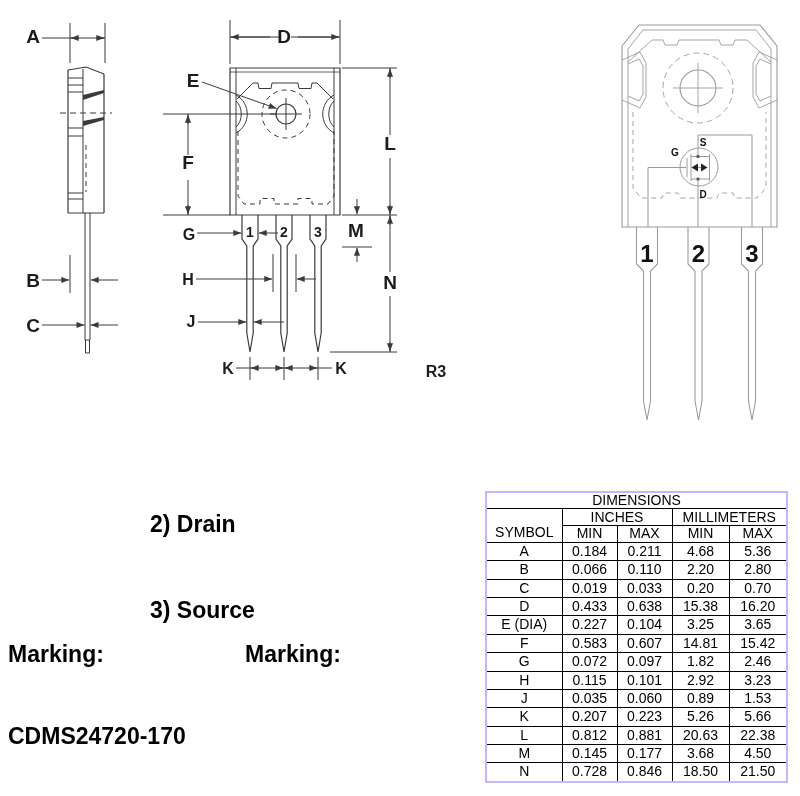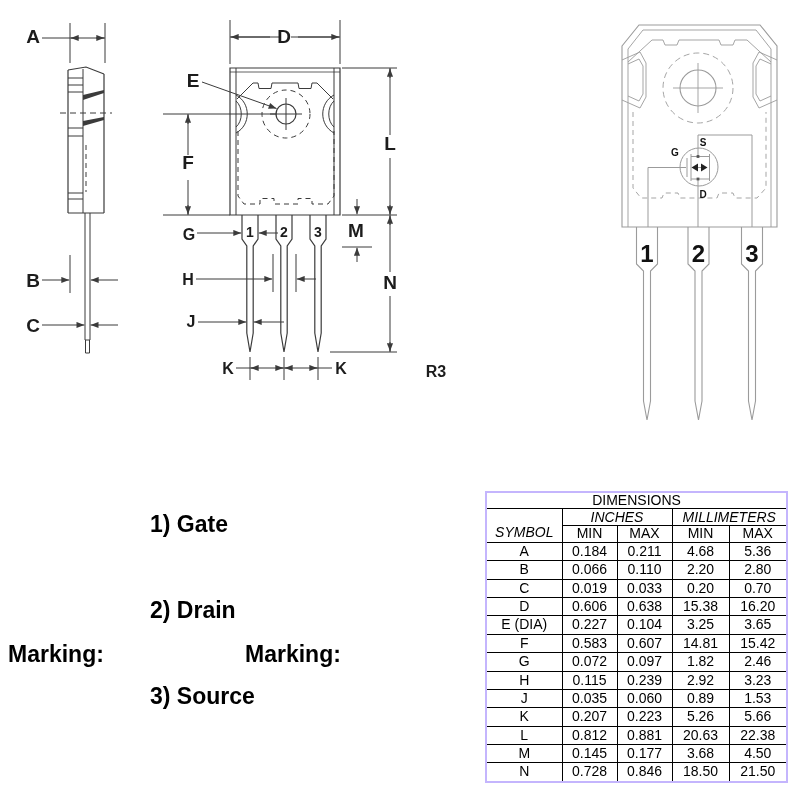--- a/index.html
+++ b/index.html
@@ -21,21 +21,21 @@
 
   .dim-table{
     position:absolute;left:457px;top:491px;width:301px;
     border-collapse:collapse;table-layout:fixed;border:2px solid #c4b5fd;margin-left:28px;
   }
   .dim-table td{
     border:1px solid #000;text-align:center;vertical-align:middle;
     font-size:14px;padding:0;line-height:1.1;
   }
   .t-title td{height:15px;}
-  .t-group td{height:16px;font-style:italic;}
+  .t-group td{height:16px;}
   .t-mm td{height:15px;}
   .dim-table td.symbol-head{vertical-align:bottom;padding-bottom:1px;}
   .dim-table tr.dim-row td{height:17.4px;}
 </style>
 </head>
 <body>
 
 <svg width="800" height="445" viewBox="0 0 800 445" style="position:absolute;left:0;top:0;">
   <defs>
     <marker id="arr" viewBox="0 0 10 8" refX="9.5" refY="4" markerWidth="9" markerHeight="7" orient="auto">
@@ -239,27 +239,27 @@
       <path d="M688,227 V264 L695,271 V401 L698.5,420 L702,401 V271 L709,264 V227"></path>
       <path d="M741.5,227 V264 L748.5,271 V401 L752,420 L755.5,401 V271 L762.5,264 V227"></path>
       <text class="pinnum-big" x="647" y="262" text-anchor="middle" stroke="none">1</text>
       <text class="pinnum-big" x="698.5" y="262" text-anchor="middle" stroke="none">2</text>
       <text class="pinnum-big" x="752" y="262" text-anchor="middle" stroke="none">3</text>
     </g>
   </g>
 </svg>
 
 <div class="textblock" id="lead-code">
-  <div>1) Gate</div>
   <div>2) Drain</div>
   <div>3) Source</div>
 </div>
 
 <div class="textblock" id="marking-left">
   <div>Marking:</div>
+  <div>CDMS24720-170</div>
   
   
 </div>
 
 <div class="textblock" id="marking-right">
   <div>Marking:</div>
   
   
 </div>
 
@@ -302,21 +302,21 @@
       </tr>
       <tr class="dim-row">
         <td>C</td>
         <td>0.019</td>
         <td>0.033</td>
         <td>0.20</td>
         <td>0.70</td>
       </tr>
       <tr class="dim-row">
         <td>D</td>
-        <td>0.606</td>
+        <td>0.433</td>
         <td>0.638</td>
         <td>15.38</td>
         <td>16.20</td>
       </tr>
       <tr class="dim-row">
         <td>E (DIA)</td>
         <td>0.227</td>
         <td>0.104</td>
         <td>3.25</td>
         <td>3.65</td>
@@ -331,21 +331,21 @@
       <tr class="dim-row">
         <td>G</td>
         <td>0.072</td>
         <td>0.097</td>
         <td>1.82</td>
         <td>2.46</td>
       </tr>
       <tr class="dim-row">
         <td>H</td>
         <td>0.115</td>
-        <td>0.239</td>
+        <td>0.101</td>
         <td>2.92</td>
         <td>3.23</td>
       </tr>
       <tr class="dim-row">
         <td>J</td>
         <td>0.035</td>
         <td>0.060</td>
         <td>0.89</td>
         <td>1.53</td>
       </tr>

